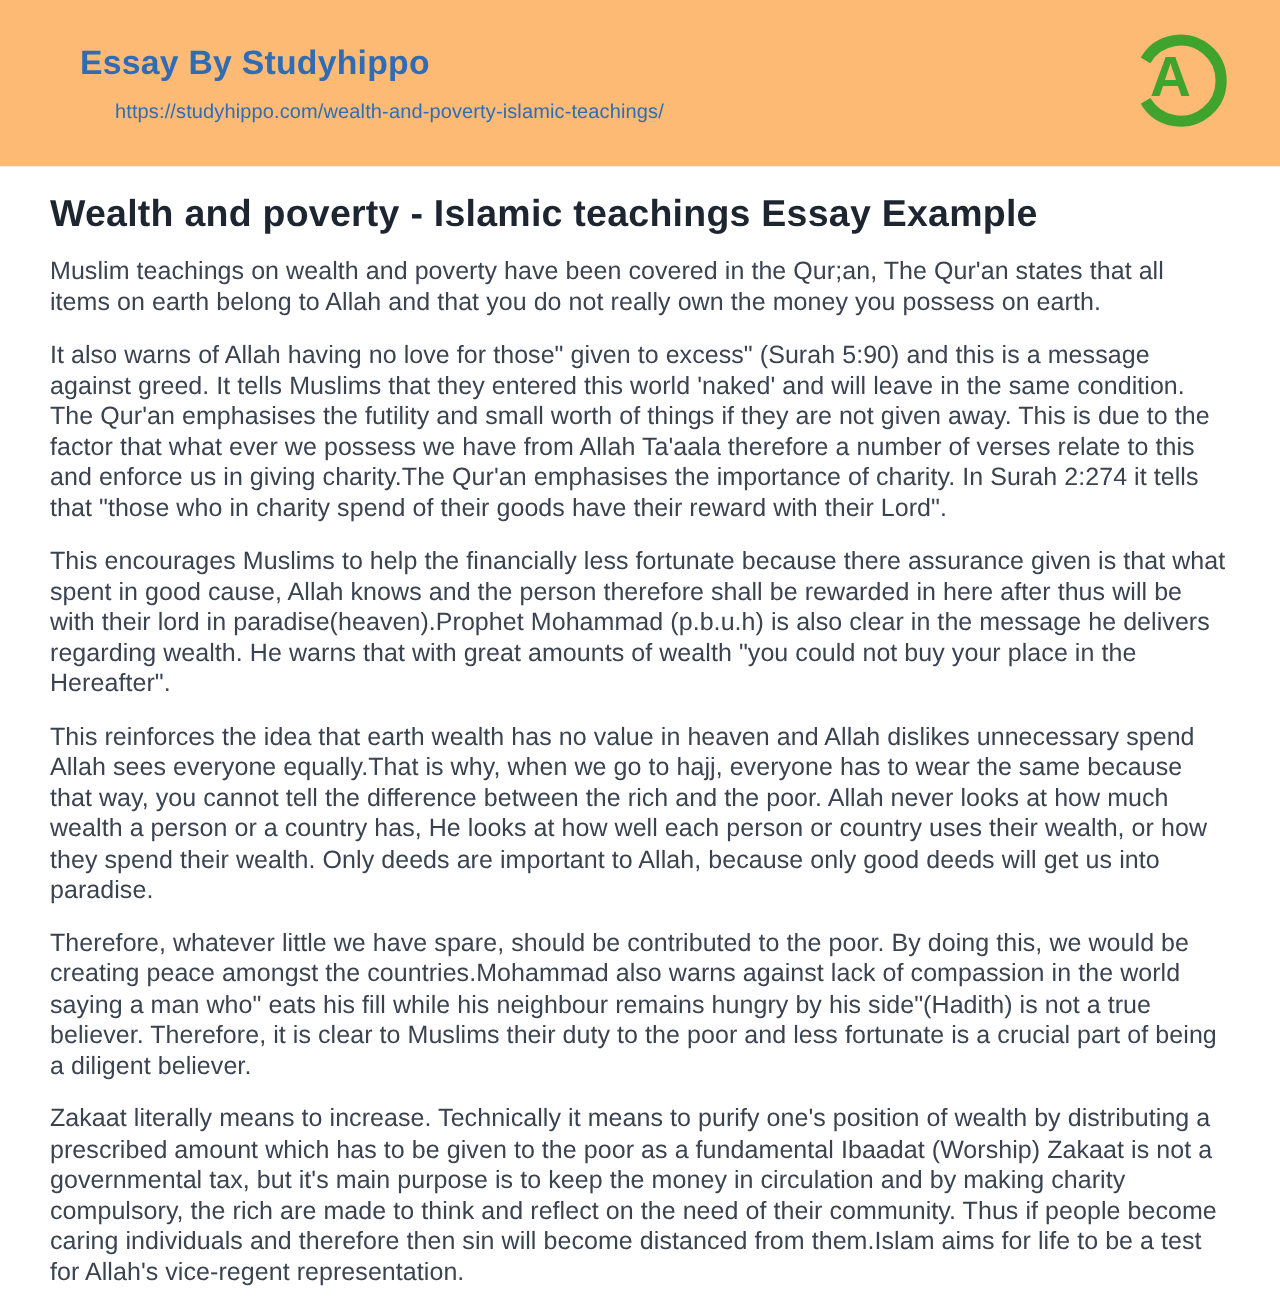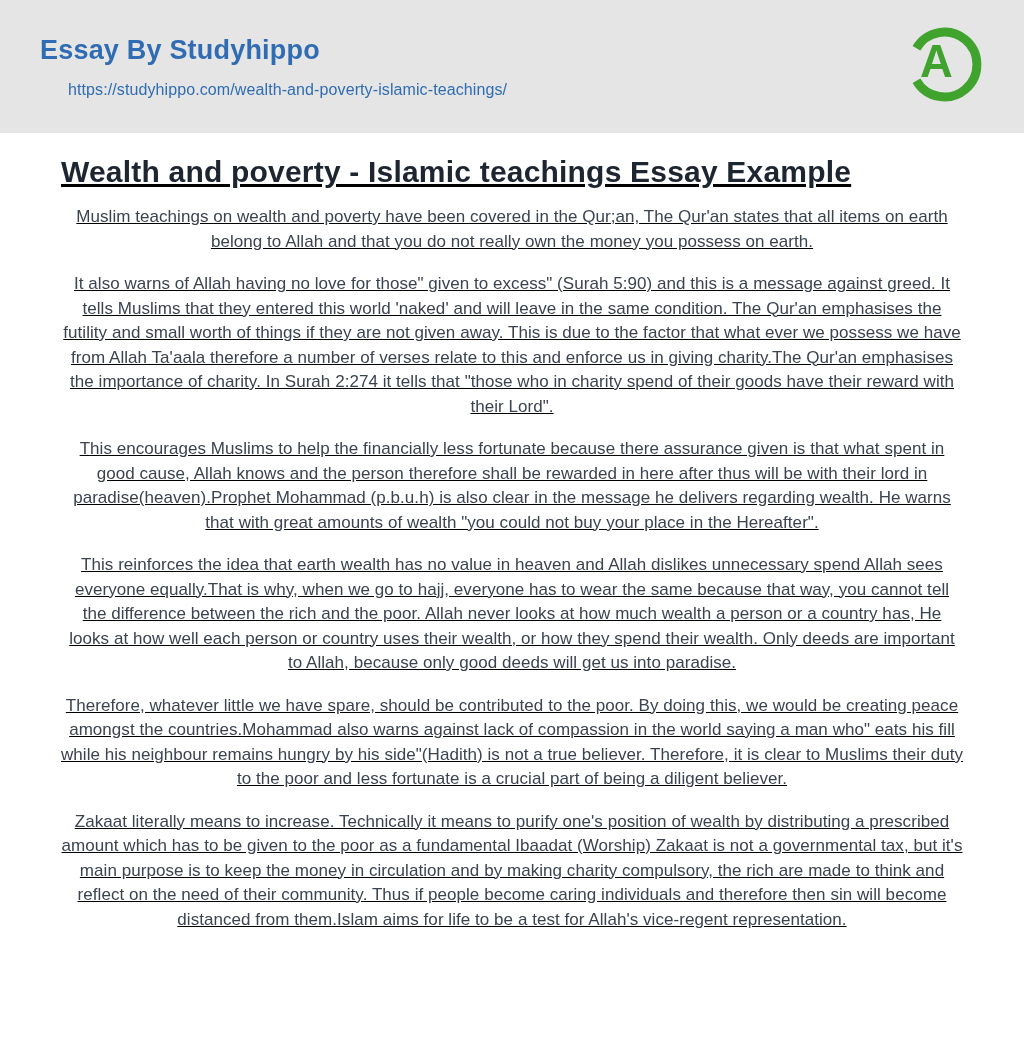--- a/index.html
+++ b/index.html
@@ -7,23 +7,23 @@
     width: 1024px;
     background: #ffffff;
     font-family: "Liberation Sans", sans-serif;
   }
   body {
     height: 1053px;
     overflow: hidden;
     position: relative;
   }
   .page-header {
-    background: #e5e5e5;
+    background: #fdba74;
     height: 133px;
-    padding: 36px 40px 0 40px;
+    padding: 36px 40px 0 64px;
     position: relative;
   }
   .site-title {
     color: #2f6cb3;
     font-size: 27px;
     font-weight: bold;
     letter-spacing: 0.2px;
     line-height: 1.1;
   }
   .article-url {
@@ -36,39 +36,37 @@
     margin-left: 28px;
   }
   .logo {
     position: absolute;
     top: 24px;
     right: 39px;
     width: 81px;
     height: 81px;
   }
   .content {
-    padding: 0 61px;
-    text-decoration: underline;
+    padding: 0 40px;
   }
   .article-title {
     margin: 21px 0 15px 0;
     max-width: 885px;
     color: #1d2531;
     font-size: 30px;
     line-height: 36px;
     font-weight: bold;
     letter-spacing: 0.2px;
   }
   .article-paragraph {
     color: #3b4350;
-    font-size: 17px;
+    font-size: 20px;
     line-height: 24.5px;
     margin-bottom: 18px;
     letter-spacing: 0.05px;
-    text-align: center;
   }
 </style>
 </head>
 <body>
 
 <header class="page-header">
   <div class="site-title">Essay By Studyhippo</div>
   <a class="article-url" href="#">https://studyhippo.com/wealth-and-poverty-islamic-teachings/</a>
   <svg class="logo" viewBox="0 0 100 100" aria-hidden="true">
     <path d="M 15.36 30 A 40 40 0 1 1 15.36 70" fill="none" stroke="#3fa32e" stroke-width="11" stroke-linecap="butt"></path>

